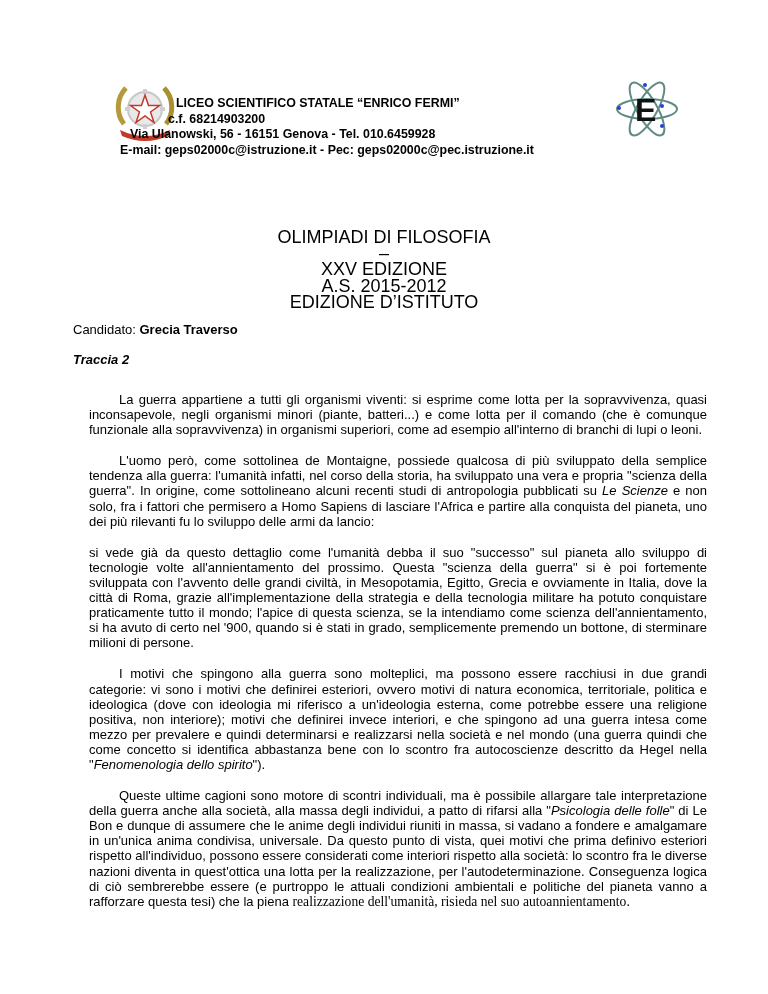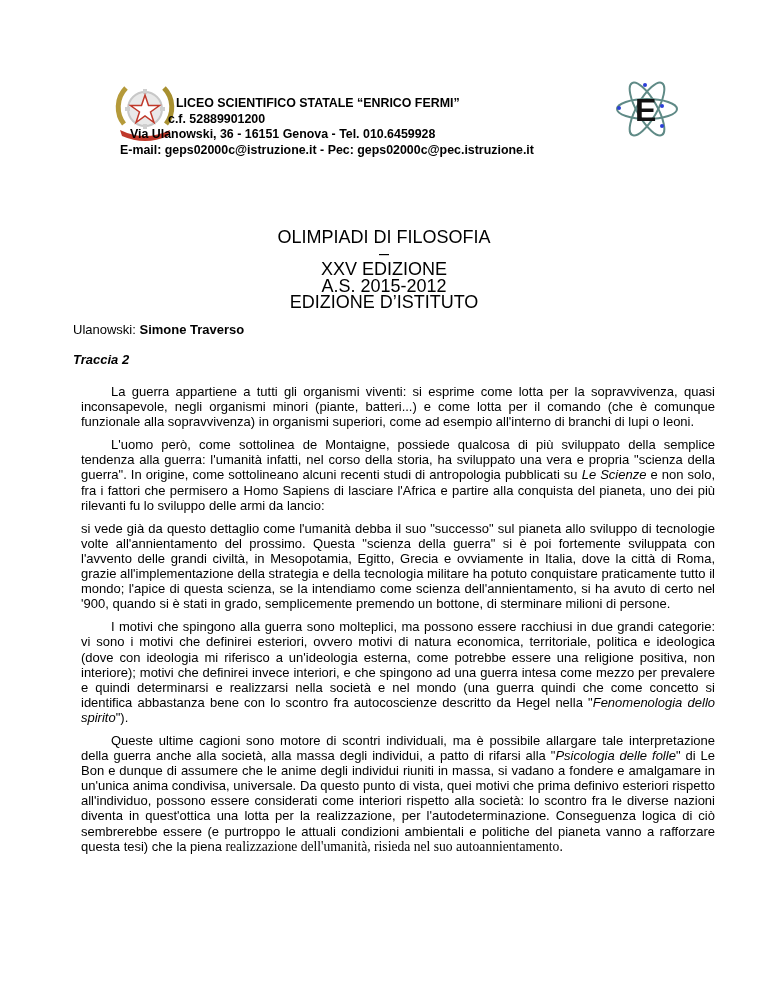--- a/index.html
+++ b/index.html
@@ -17,21 +17,21 @@
     .header .l4 { padding-left: 0; }
 
     .title { position: absolute; left: 234px; top: 229px; width: 300px; text-align: center; font-weight: normal; font-size: 18px; line-height: 16.2px; }
     .title div { white-space: nowrap; }
 
     .candidate { position: absolute; left: 73px; top: 322px; font-size: 13px; white-space: nowrap; }
     .candidate b { font-weight: bold; }
     .traccia { position: absolute; left: 73px; top: 352px; font-size: 13px; font-weight: bold; font-style: italic; white-space: nowrap; }
 
     .body { position: absolute; left: 73px; top: 376px; width: 650px; font-size: 13px; line-height: 15.1px; text-align: justify; }
-    .body p { margin: 8px; text-indent: 30px; }
+    .body p { margin: 16px; text-indent: 30px; }
     .body em { }
     .serif-tail { font-family: "Liberation Serif", serif; font-size: 13.6px; }
   </style>
 </head>
 <body>
 
 <div class="page">
 
   <div class="logo-left">
     <svg width="62" height="66" viewBox="0 0 62 66">
@@ -57,34 +57,34 @@
       <text x="23" y="41" font-family="Liberation Sans, sans-serif" font-size="32" font-weight="bold" fill="#111">E</text>
       <circle cx="7" cy="28" r="2" fill="#2b3fd6"></circle>
       <circle cx="50" cy="26" r="2" fill="#2b3fd6"></circle>
       <circle cx="33" cy="5" r="2" fill="#2b3fd6"></circle>
       <circle cx="50" cy="46" r="2" fill="#2b3fd6"></circle>
     </svg>
   </div>
 
   <div class="header">
     <div class="l1">LICEO SCIENTIFICO STATALE “ENRICO FERMI”</div>
-    <div class="l2">c.f. 52889901200</div>
-    <div class="l3">Via Ulanowski, 36 - 16151 Genova - Tel. 010.6459928</div>
+    <div class="l2">c.f. 68214903200</div>
+    <div class="l3">Via Ulanowski, 56 - 16151 Genova - Tel. 010.6459928</div>
     <div class="l4">E-mail: geps02000c@istruzione.it - Pec: geps02000c@pec.istruzione.it</div>
   </div>
 
   <div class="title">
     <div>OLIMPIADI DI FILOSOFIA</div>
     <div>–</div>
     <div>XXV EDIZIONE</div>
     <div>A.S. 2015-2012</div>
     <div>EDIZIONE D’ISTITUTO</div>
   </div>
 
-  <div class="candidate"><span>Ulanowski: </span><b>Simone Traverso</b></div>
+  <div class="candidate"><span>Candidato: </span><b>Grecia Traverso</b></div>
 
   <div class="traccia">Traccia 2</div>
 
   <div class="body">
     <p><span>La guerra appartiene a tutti gli organismi viventi: si esprime come lotta per la sopravvivenza, quasi inconsapevole, negli organismi minori (piante, batteri...) e come lotta per il comando (che è comunque funzionale alla sopravvivenza) in organismi superiori, come ad esempio all'interno di branchi di lupi o leoni.</span></p>
     <p><span>L'uomo però, come sottolinea de Montaigne, possiede qualcosa di più sviluppato della semplice tendenza alla guerra: l'umanità infatti, nel corso della storia, ha sviluppato una vera e propria "scienza della guerra". In origine, come sottolineano alcuni recenti studi di antropologia pubblicati su </span><em>Le Scienze</em><span> e non solo, fra i fattori che permisero a Homo Sapiens di lasciare l'Africa e partire alla conquista del pianeta, uno dei più rilevanti fu lo sviluppo delle armi da lancio:</span></p>
     <p style="text-indent:0"><span>si vede già da questo dettaglio come l'umanità debba il suo "successo" sul pianeta allo sviluppo di tecnologie volte all'annientamento del prossimo. Questa "scienza della guerra" si è poi fortemente sviluppata con l'avvento delle grandi civiltà, in Mesopotamia, Egitto, Grecia e ovviamente in Italia, dove la città di Roma, grazie all'implementazione della strategia e della tecnologia militare ha potuto conquistare praticamente tutto il mondo; l'apice di questa scienza, se la intendiamo come scienza dell'annientamento, si ha avuto di certo nel '900, quando si è stati in grado, semplicemente premendo un bottone, di sterminare milioni di persone.</span></p>
     <p><span>I motivi che spingono alla guerra sono molteplici, ma possono essere racchiusi in due grandi categorie: vi sono i motivi che definirei esteriori, ovvero motivi di natura economica, territoriale, politica e ideologica (dove con ideologia mi riferisco a un'ideologia esterna, come potrebbe essere una religione positiva, non interiore); motivi che definirei invece interiori, e che spingono ad una guerra intesa come mezzo per prevalere e quindi determinarsi e realizzarsi nella società e nel mondo (una guerra quindi che come concetto si identifica abbastanza bene con lo scontro fra autocoscienze descritto da Hegel nella "</span><em>Fenomenologia dello spirito</em><span>").</span></p>
     <p><span>Queste ultime cagioni sono motore di scontri individuali, ma è possibile allargare tale interpretazione della guerra anche alla società, alla massa degli individui, a patto di rifarsi alla "</span><em>Psicologia delle folle</em><span>" di Le Bon e dunque di assumere che le anime degli individui riuniti in massa, si vadano a fondere e amalgamare in un'unica anima condivisa, universale. Da questo punto di vista, quei motivi che prima definivo esteriori rispetto all'individuo, possono essere considerati come interiori rispetto alla società: lo scontro fra le diverse nazioni diventa in quest'ottica una lotta per la realizzazione, per l'autodeterminazione. Conseguenza logica di ciò sembrerebbe essere (e purtroppo le attuali condizioni ambientali e politiche del pianeta vanno a rafforzare questa tesi) che la piena </span><span class="serif-tail">realizzazione dell'umanità, risieda nel suo autoannientamento.</span></p>
   </div>

